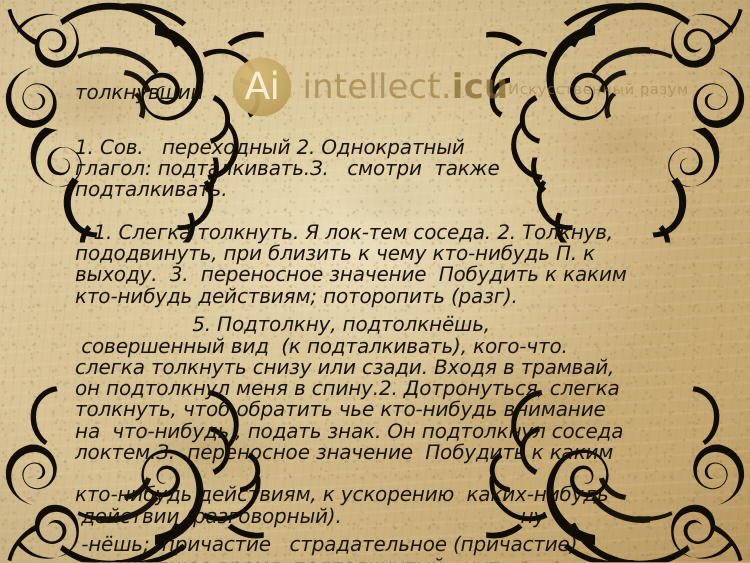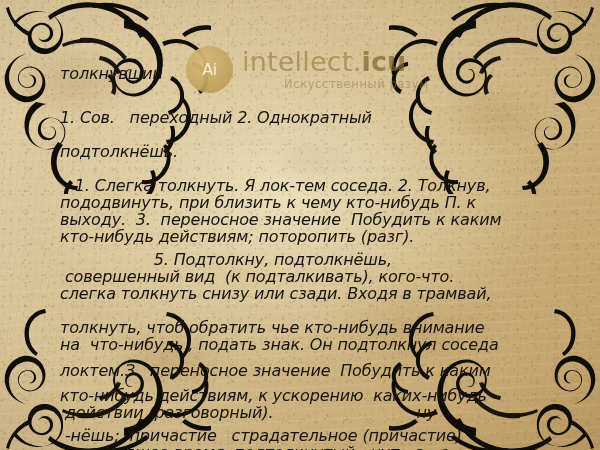--- a/index.html
+++ b/index.html
@@ -81,43 +81,42 @@
     height: 47px;
     border-radius: 50%;
     background: radial-gradient(circle at 36% 30%, rgba(214,186,118,0.95), rgba(190,160,92,0.92) 70%, rgba(172,143,78,0.9) 100%);
     display: flex;
     align-items: center;
     justify-content: center;
     flex: none;
   }
   #wm-logo-text {
     font-family: "DejaVu Sans", sans-serif;
-    font-size: 16px;
+    font-size: 30px;
     font-weight: 400;
     color: rgba(250,243,220,0.92);
     letter-spacing: -0.5px;
     line-height: 1;
   }
-  #wm-words { display: flex; flex-direction: column; line-height: 1; }
+  #wm-words { display: flex; flex-direction: row; line-height: 1; align-items: center; }
   #wm-title {
     font-family: "DejaVu Sans", sans-serif;
     font-size: 27px;
     color: rgba(150,120,58,0.62);
     letter-spacing: 0.2px;
     white-space: nowrap;
   }
   #wm-title b { font-weight: 700; color: rgba(128,100,44,0.7); }
   #wm-sub {
     font-family: "DejaVu Sans", sans-serif;
     font-size: 11.5px;
     color: rgba(156,128,68,0.58);
     letter-spacing: 0.6px;
     margin-top: 4px;
     white-space: nowrap;
-    margin-left: 42px;
   }
 
   
   #text-layer {
     position: absolute;
     left: 4px; top: 0;
     width: 596px;
     height: 450px;
     font-style: italic;
   }
@@ -271,30 +270,32 @@
     <div id="wm-words">
       <div id="wm-title"><span>intellect.</span><b>icu</b></div>
       <div id="wm-sub">Искусственный  разум</div>
     </div>
   </div>
 
   <div id="text-layer">
     <div id="headword">толкнувший</div>
 
   <div class="tline" style="left: 56px; top: 110px;">1. Сов.   переходный 2. Однократный</div>
-      <div class="tline" style="left: 56px; top: 144px;">подтолкнёшь.</div>
+      <div class="tline" style="left: 56px; top: 127px;">глагол: подталкивать.З.   смотри  также</div>
+      <div class="tline" style="left: 56px; top: 144px;">подталкивать.</div>
       <div class="tline" style="left: 56px; top: 178px;">   1. Слегка толкнуть. Я лок-тем соседа. 2. Толкнув,</div>
       <div class="tline" style="left: 56px; top: 195px;">пододвинуть, при близить к чему кто-нибудь П. к</div>
       <div class="tline" style="left: 56px; top: 212px;">выходу.  3.  переносное значение  Побудить к каким</div>
       <div class="tline" style="left: 56px; top: 229px;">кто-нибудь действиям; поторопить (разг).</div>
       <div class="tline" style="left: 56px; top: 252px;">                   5. Подтолкну, подтолкнёшь,</div>
       <div class="tline" style="left: 56px; top: 269px;"> совершенный вид  (к подталкивать), кого-что.</div>
       <div class="tline" style="left: 56px; top: 286px;">слегка толкнуть снизу или сзади. Входя в трамвай,</div>
+      <div class="tline" style="left: 56px; top: 303px;">он подтолкнул меня в спину.2. Дотронуться, слегка</div>
       <div class="tline" style="left: 56px; top: 320px;">толкнуть, чтоб обратить чье кто-нибудь внимание</div>
       <div class="tline" style="left: 56px; top: 337px;">на  что-нибудь , подать знак. Он подтолкнул соседа</div>
-      <div class="tline" style="left: 56px; top: 354px; margin-top: 9px;">локтем.З.  переносное значение  Побудить к каким</div>
+      <div class="tline" style="left: 56px; top: 354px;">локтем.З.  переносное значение  Побудить к каким</div>
       <div class="tline" style="left: 56px; top: 388px;">кто-нибудь действиям, к ускорению  каких-нибудь</div>
       <div class="tline" style="left: 56px; top: 405px;"> действии (разговорный).                             ну</div>
       <div class="tline" style="left: 56px; top: 428px;"> -нёшь;  причастие   страдательное (причастие)</div>
       <div class="tline" style="left: 56px; top: 445px;">  прошедшее время  подтолкнутый, -нут, -а, -о.</div>
     </div>
 
 </div>
 
 </body></html>

